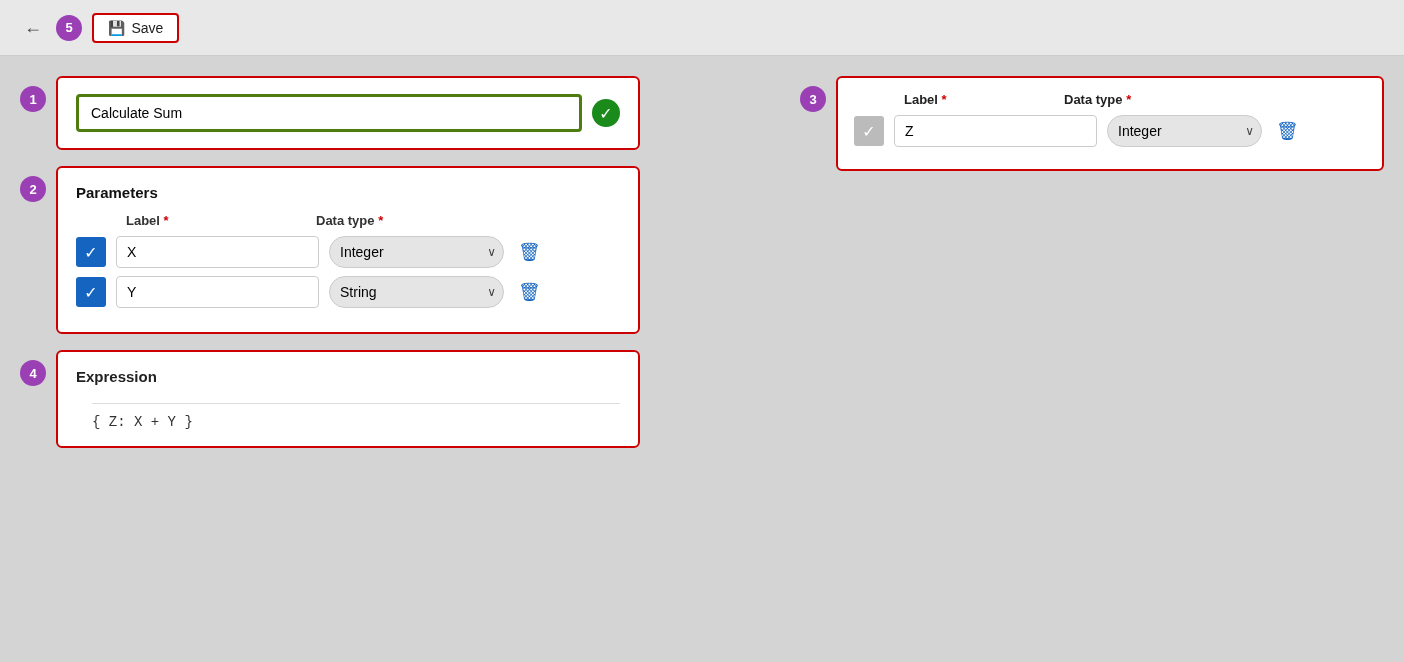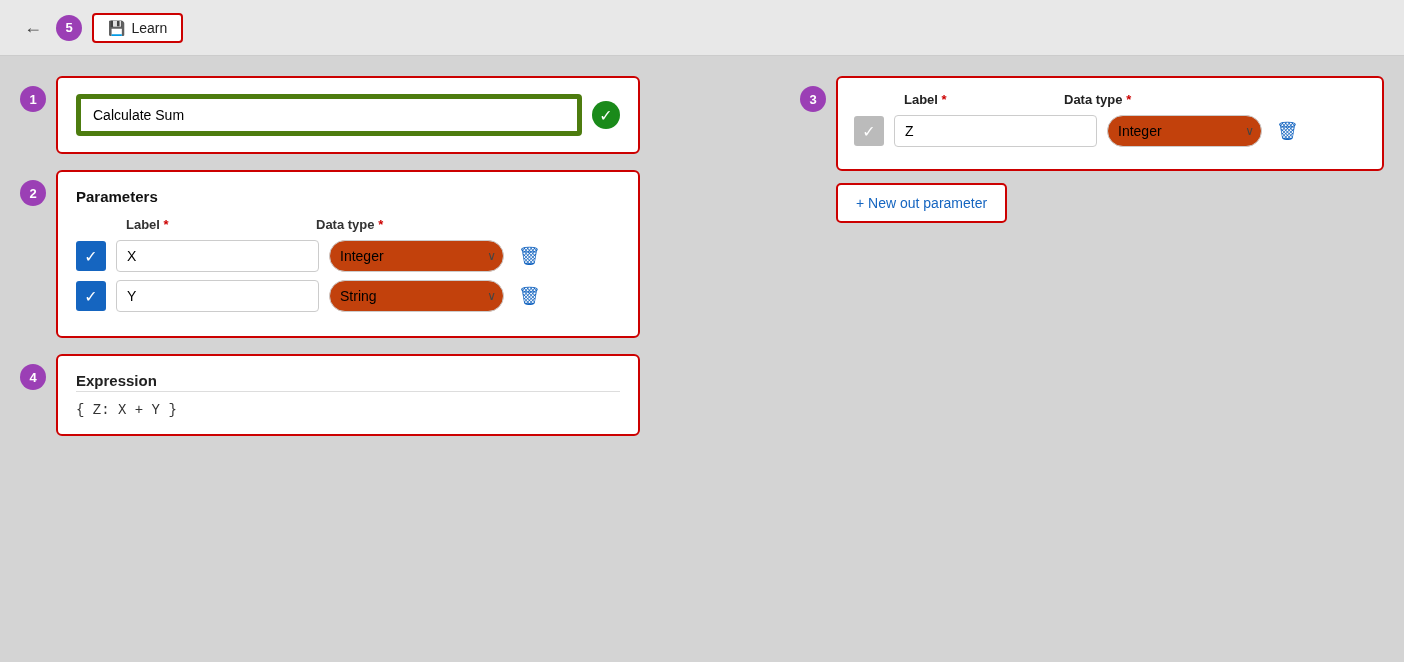--- a/index.html
+++ b/index.html
@@ -122,21 +122,21 @@
     .required-star { color: #c00; }
 
     
     .display-name-row {
       display: flex;
       align-items: center;
       gap: 10px;
     }
     .display-name-input {
       flex: 1;
-      border: 5px solid #4d7c0f;
+      border: 3px solid #4d7c0f;
       border-radius: 4px;
       padding: 8px 12px;
       font-size: 14px;
       outline: none;
     }
     .check-circle {
       width: 28px;
       height: 28px;
       border-radius: 50%;
       background: #1a8a1a;
@@ -204,21 +204,21 @@
       display: flex;
       align-items: center;
     }
     .param-select {
       width: 100%;
       border: 1px solid #ccc;
       border-radius: 16px;
       padding: 7px 10px;
       font-size: 14px;
       appearance: none;
-      background: #c2410c;
+      background: #e5e5e5;
       outline: none;
       cursor: pointer;
     }
     .select-chevron {
       position: absolute;
       right: 8px;
       pointer-events: none;
       font-size: 12px;
       color: #444;
     }
@@ -246,37 +246,38 @@
       font-size: 14px;
       color: #1565c0;
       font-weight: 500;
       width: fit-content;
     }
 
     
     .expr-title {
       font-size: 15px;
       font-weight: 600;
-      margin-bottom: 2px;
+      margin-bottom: 18px;
     }
     .expr-desc {
       font-size: 13px;
       color: #555;
       margin-bottom: 10px;
     }
     .expr-link {
       color: #1565c0;
       text-decoration: none;
     }
     .expr-code {
       border-top: 1px solid #ddd;
       padding-top: 10px;
       font-family: 'Courier New', monospace;
       font-size: 14px;
       color: #333;
+      margin-left: 16px;
     }
 
     
     .out-params-header {
       display: flex;
       gap: 10px;
       padding-left: 50px;
       margin-bottom: 8px;
     }
     .out-params-header .col-label {
@@ -297,21 +298,21 @@
     }
   </style>
 </head>
 <body>
 
 <div class="toolbar">
   <button class="back-btn">←</button>
   <div class="step-badge">5</div>
   <button class="save-btn">
     <span>💾</span>
-    <span>Learn</span>
+    <span>Save</span>
   </button>
 </div>
 
 <div class="main-content">
 
   <div class="left-col">
 
     <div class="section-wrapper">
       <div class="section-num">1</div>
       <div class="card" style="flex:1;">
@@ -408,18 +409,17 @@
               <select class="param-select">
                 <option>Integer</option>
                 <option>String</option>
               </select>
               <span class="select-chevron">∨</span>
             </div>
             <button class="delete-btn">🗑</button>
           </div>
         </div>
 
-        <button class="new-param-btn">+ New out parameter</button>
       </div>
     </div>
 
   </div>
 </div>
 
 </body></html>

